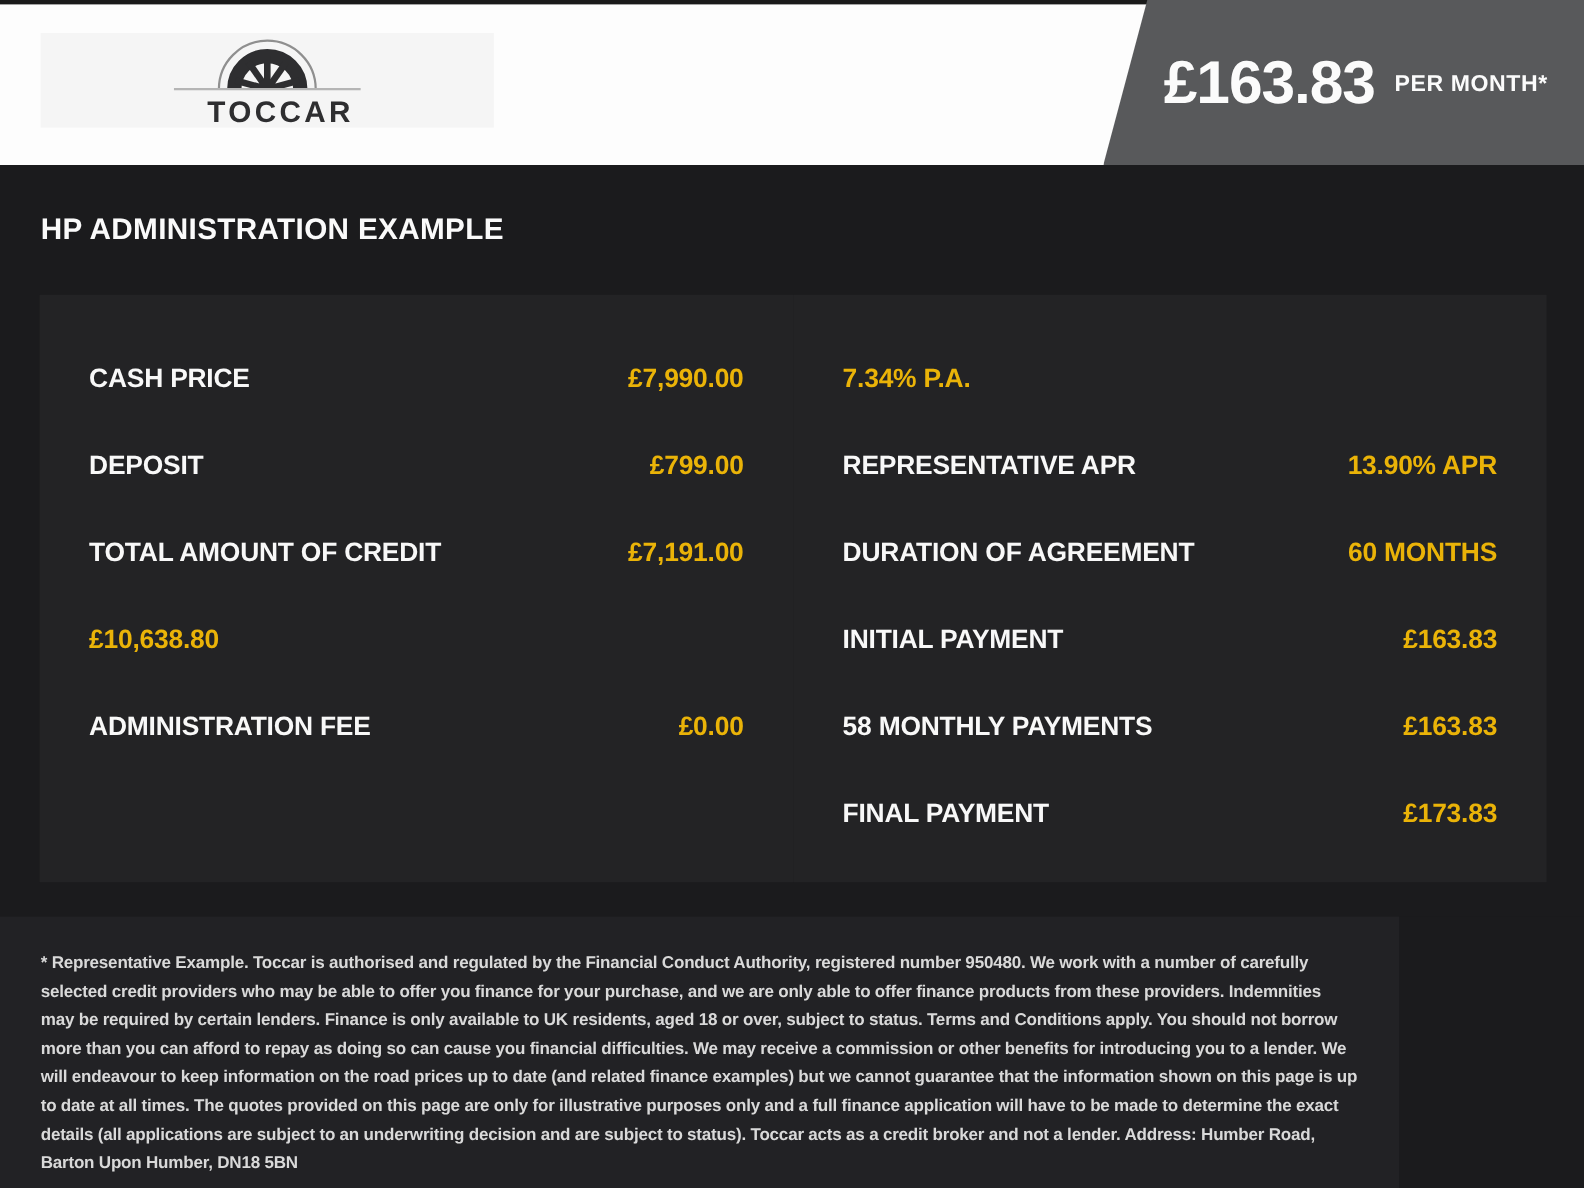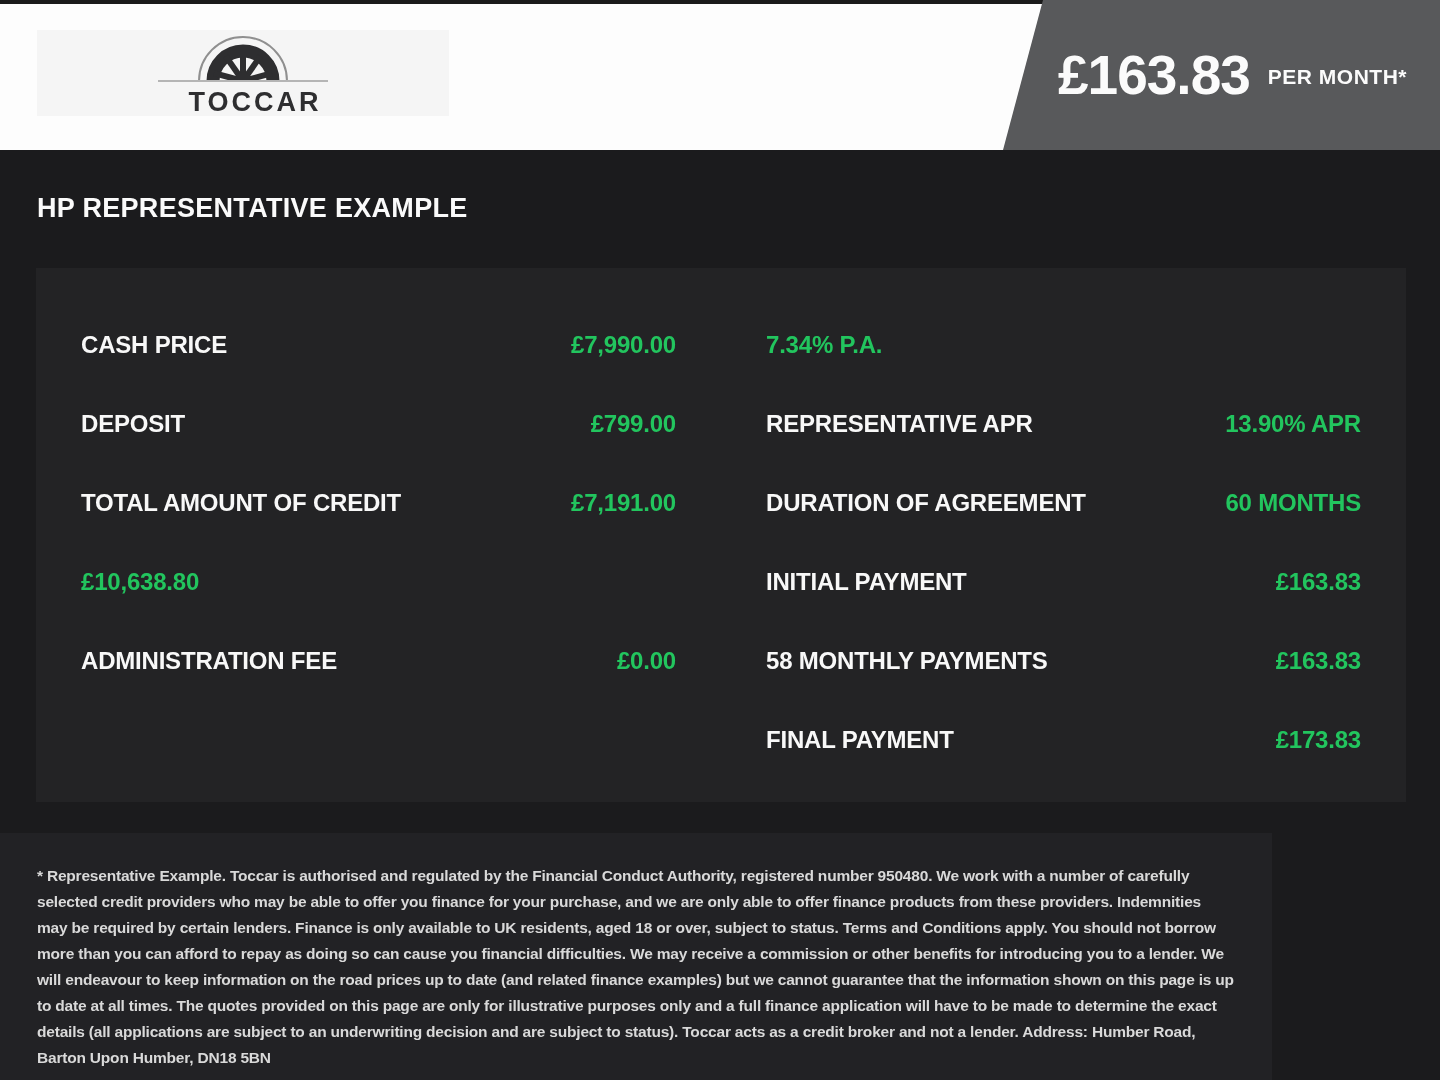--- a/index.html
+++ b/index.html
@@ -26,21 +26,21 @@
   
   .main { position:relative; width:1440px; height:683px; background:#1b1b1d; }
   .page-title { position:absolute; left:37px; top:43px; font-size:27px; font-weight:bold;
                 color:#fafafa; letter-spacing:0.3px; }
   .panels { position:absolute; top:118px; left:36px; right:34px; display:flex; }
   .panel { flex:1; height:534px; background:#232325; padding:37px 45px 22px 45px;
            display:flex; flex-direction:column; }
   .finance-row { height:79px; display:flex; align-items:center;
                  justify-content:space-between; }
   .finance-label { font-size:24px; font-weight:bold; color:#f8f8f8; letter-spacing:-0.2px; }
-  .finance-value { font-size:24px; font-weight:bold; color:#22c55e; letter-spacing:-0.2px;
+  .finance-value { font-size:24px; font-weight:bold; color:#eab308; letter-spacing:-0.2px;
                    text-align:right; }
 
   
   .footer { width:1272px; height:247px; background:#222225; padding:30px 38px 0 37px; }
   .disclaimer { font-size:15.5px; font-weight:bold; color:#d9d9d9; line-height:26px;
                 letter-spacing:-0.2px; max-width:1370px; }
 </style>
 </head>
 <body>
 
@@ -71,21 +71,21 @@
     <span class="logo-text">TOCCAR</span>
   </div>
 
   <div class="price-flag">
     <span class="price-main">£163.83</span>
     <span class="price-suffix">PER MONTH*</span>
   </div>
 </div>
 
 <div class="main">
-  <div class="page-title">HP REPRESENTATIVE EXAMPLE</div>
+  <div class="page-title">HP ADMINISTRATION EXAMPLE</div>
   <div class="panels">
     <div class="panel">
         <div class="finance-row">
           <span class="finance-label">CASH PRICE</span>
           <span class="finance-value">£7,990.00</span>
         </div>
         <div class="finance-row">
           <span class="finance-label">DEPOSIT</span>
           <span class="finance-value">£799.00</span>
         </div>

